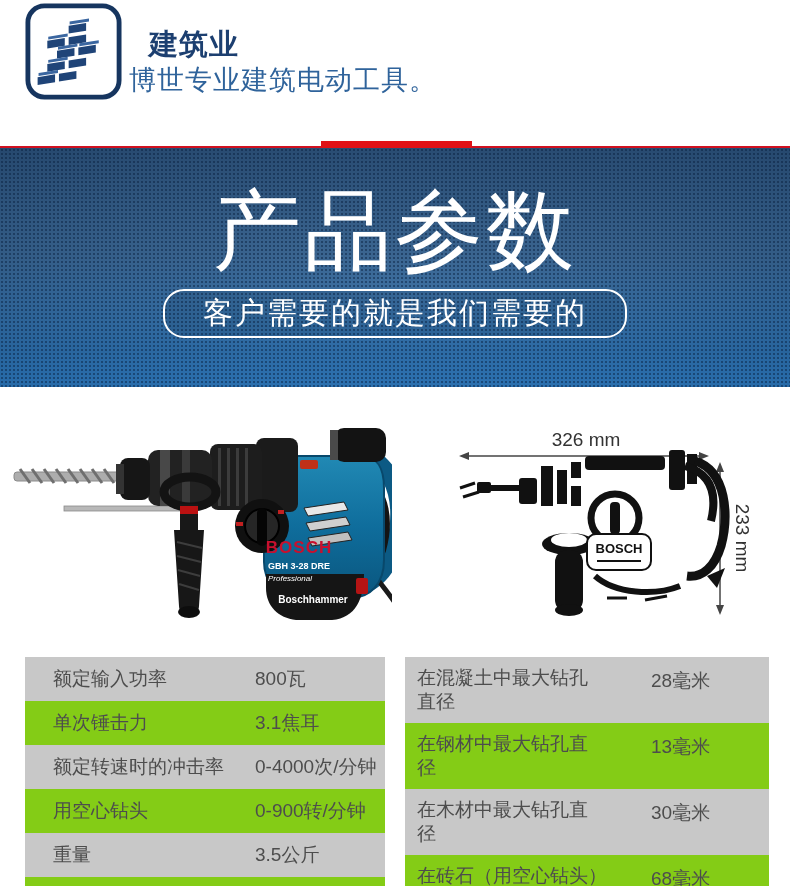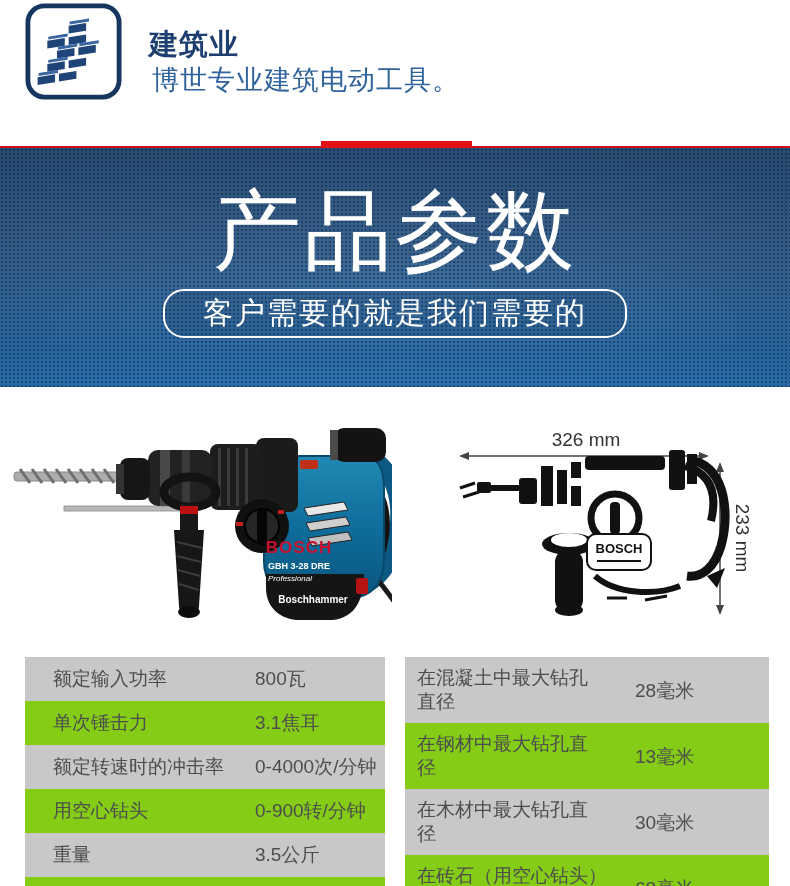--- a/index.html
+++ b/index.html
@@ -8,21 +8,21 @@
     background:#ffffff;overflow:hidden;
     font-family:"Liberation Sans","DejaVu Sans",sans-serif;
   }
   
   .brand-icon{position:absolute;left:25px;top:3px;width:97px;height:97px;}
   .brand-title{
     position:absolute;left:141px;top:25px;
     font-size:29px;font-weight:bold;color:#1c3f70;letter-spacing:1px;margin-left:8px;
   }
   .brand-subtitle{
-    position:absolute;left:152px;top:62px;
+    position:absolute;left:129px;top:62px;
     font-size:27px;color:#2f639b;letter-spacing:1px;
   }
   
   .red-line{position:absolute;left:0;top:146px;width:790px;height:2px;background:#d01120;}
   .red-bar{position:absolute;left:321px;top:141px;width:151px;height:7px;background:#e11116;}
   
   .banner{
     position:absolute;left:0;top:148px;width:790px;height:239px;
     background-image:
       radial-gradient(rgba(6,28,58,0.45) 1px, rgba(0,0,0,0) 1.3px),
@@ -53,21 +53,21 @@
   .spec-col.right .spec-row{height:66px;}
   .spec-row.dark{background:#c8c8c8;}
   .spec-row.light{background:#84cc16;}
   .spec-col.left .spec-label{padding-left:28px;}
   .spec-col.right .spec-label{
     display:block;position:absolute;left:12px;top:9px;width:180px;line-height:24px;
   }
   .spec-col.right .spec-label.nowrap{white-space:nowrap;width:auto;}
   .spec-value{position:absolute;left:230px;}
   .spec-col.left .spec-value{top:auto;}
-  .spec-col.right .spec-value{top:21px;}
+  .spec-col.right .spec-value{top:11px;margin-left:16px;}
 </style>
 </head>
 <body>
 
 <div class="page">
 
   <div class="brand-icon">
     <svg viewBox="0 0 100 100" width="97" height="97">
       <rect x="3" y="3" width="94" height="94" rx="17" fill="#ffffff" stroke="#16355f" stroke-width="5"></rect>
       <g transform="translate(22,26) skewY(-9)" fill="#1f4478" stroke="#ffffff" stroke-width="2">

